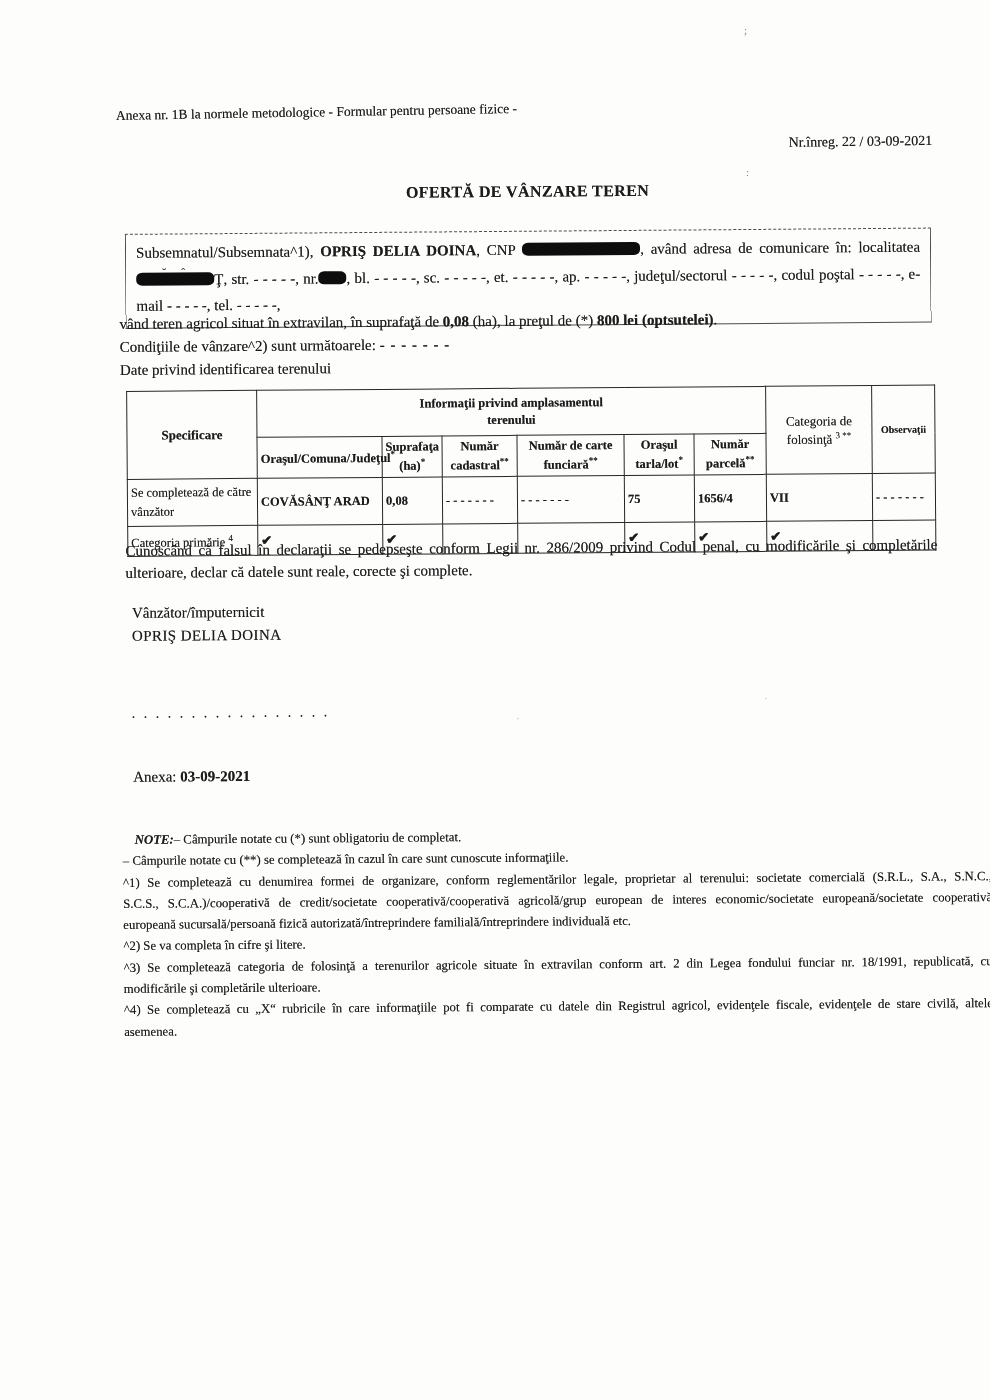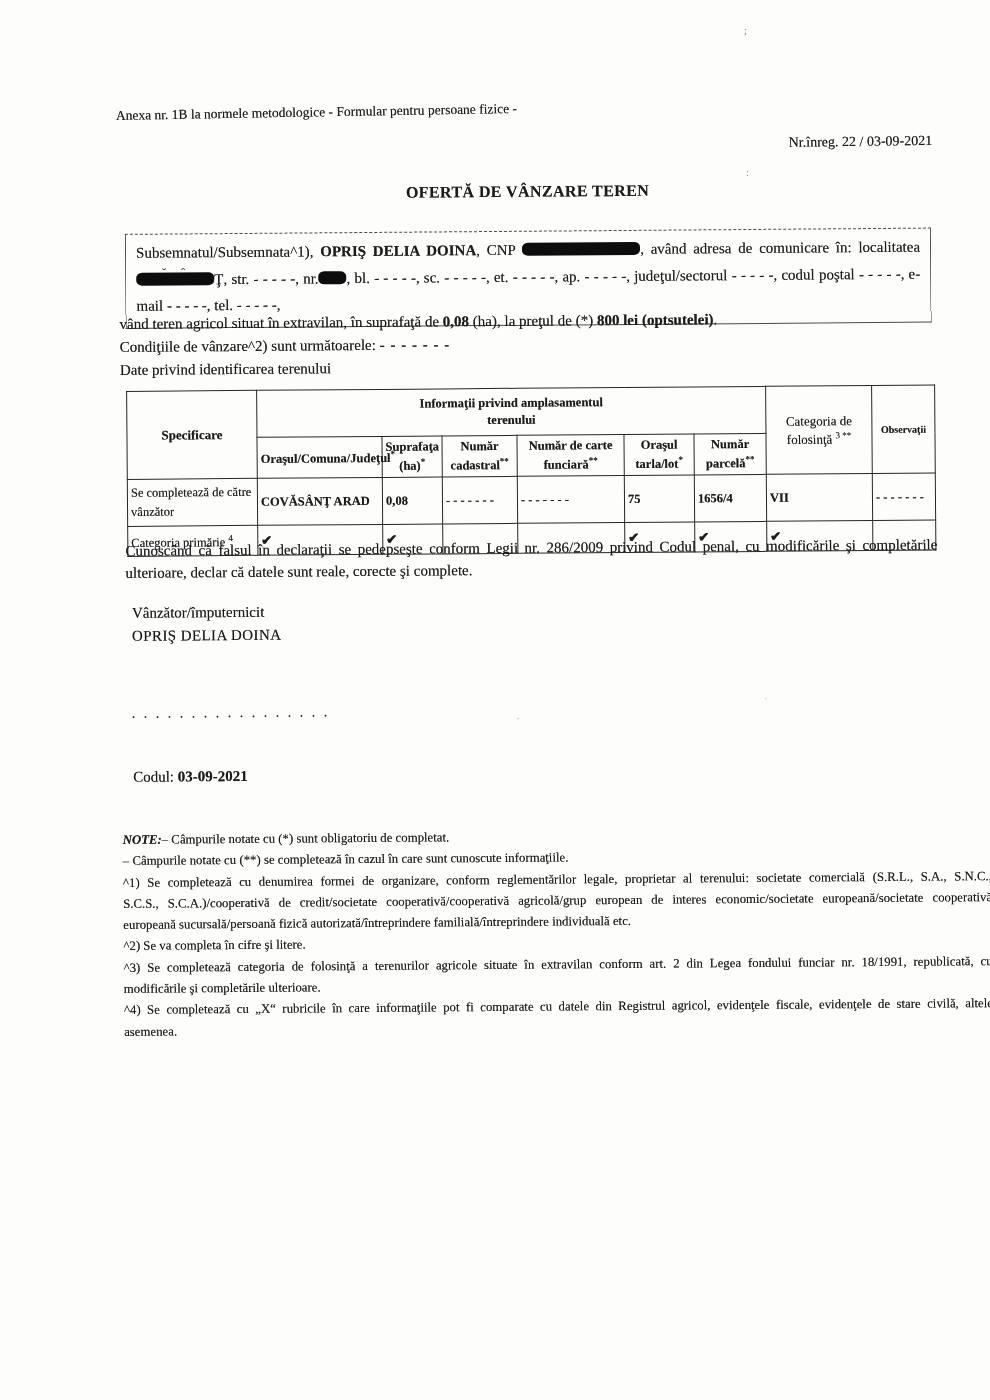--- a/index.html
+++ b/index.html
@@ -52,21 +52,21 @@
   .check{font-size:13px;font-weight:bold;}
   sup{font-size:9px;}
 
   .sig-role{left:132px;top:602px;font-size:15px;}
   .sig-name{left:132px;top:625px;font-size:15px;letter-spacing:.4px;}
   .sig-dots{left:131px;top:703px;font-size:14px;letter-spacing:2.5px;color:#222;}
   .data-line{left:132px;top:766px;font-size:15px;}
 
   .notes{left:121px;top:827px;width:869px;font-size:12.8px;line-height:21.3px;}
   .notes .just{text-align:justify;text-align-last:justify;}
-  .note-label{font-weight:bold;font-style:italic;}
+  .note-label{font-weight:bold;font-style:italic;margin-left:12px;}
 
   b{font-weight:bold;}
   .noise{position:absolute;color:#333;opacity:.55;font-size:11px;}
   .noise1{left:744px;top:24px;}
   .noise2{left:746px;top:166px;}
   .noise3{left:516px;top:712px;opacity:.3;}
   .noise4{left:764px;top:692px;opacity:.25;}
 </style>
 </head>
 <body>
@@ -148,21 +148,21 @@
     </table>
 
     <div class="abs legal">
       <div class="jline">Cunoscând că falsul în declaraţii se pedepseşte conform Legii nr. 286/2009 privind Codul penal, cu modificările şi completările</div>
       <div>ulterioare, declar că datele sunt reale, corecte şi complete.</div>
     </div>
 
     <div class="abs sig-role">Vânzător/împuternicit</div>
     <div class="abs sig-name">OPRIŞ DELIA DOINA</div>
     <div class="abs sig-dots">. . . . . . . . . . . . . . . . .</div>
-    <div class="abs data-line"><span>Codul: </span><b>03-09-2021</b></div>
+    <div class="abs data-line"><span>Anexa: </span><b>03-09-2021</b></div>
 
     <div class="abs notes">
       <div><span class="note-label">NOTE:</span><span>– Câmpurile notate cu (*) sunt obligatoriu de completat.</span></div>
       <div>– Câmpurile notate cu (**) se completează în cazul în care sunt cunoscute informaţiile.</div>
       <div class="just">^1) Se completează cu denumirea formei de organizare, conform reglementărilor legale, proprietar al terenului: societate comercială (S.R.L., S.A., S.N.C.,</div>
       <div class="just">S.C.S., S.C.A.)/cooperativă de credit/societate cooperativă/cooperativă agricolă/grup european de interes economic/societate europeană/societate cooperativă</div>
       <div>europeană sucursală/persoană fizică autorizată/întreprindere familială/întreprindere individuală etc.</div>
       <div>^2) Se va completa în cifre şi litere.</div>
       <div class="just">^3) Se completează categoria de folosinţă a terenurilor agricole situate în extravilan conform art. 2 din Legea fondului funciar nr. 18/1991, republicată, cu</div>
       <div>modificările şi completările ulterioare.</div>

